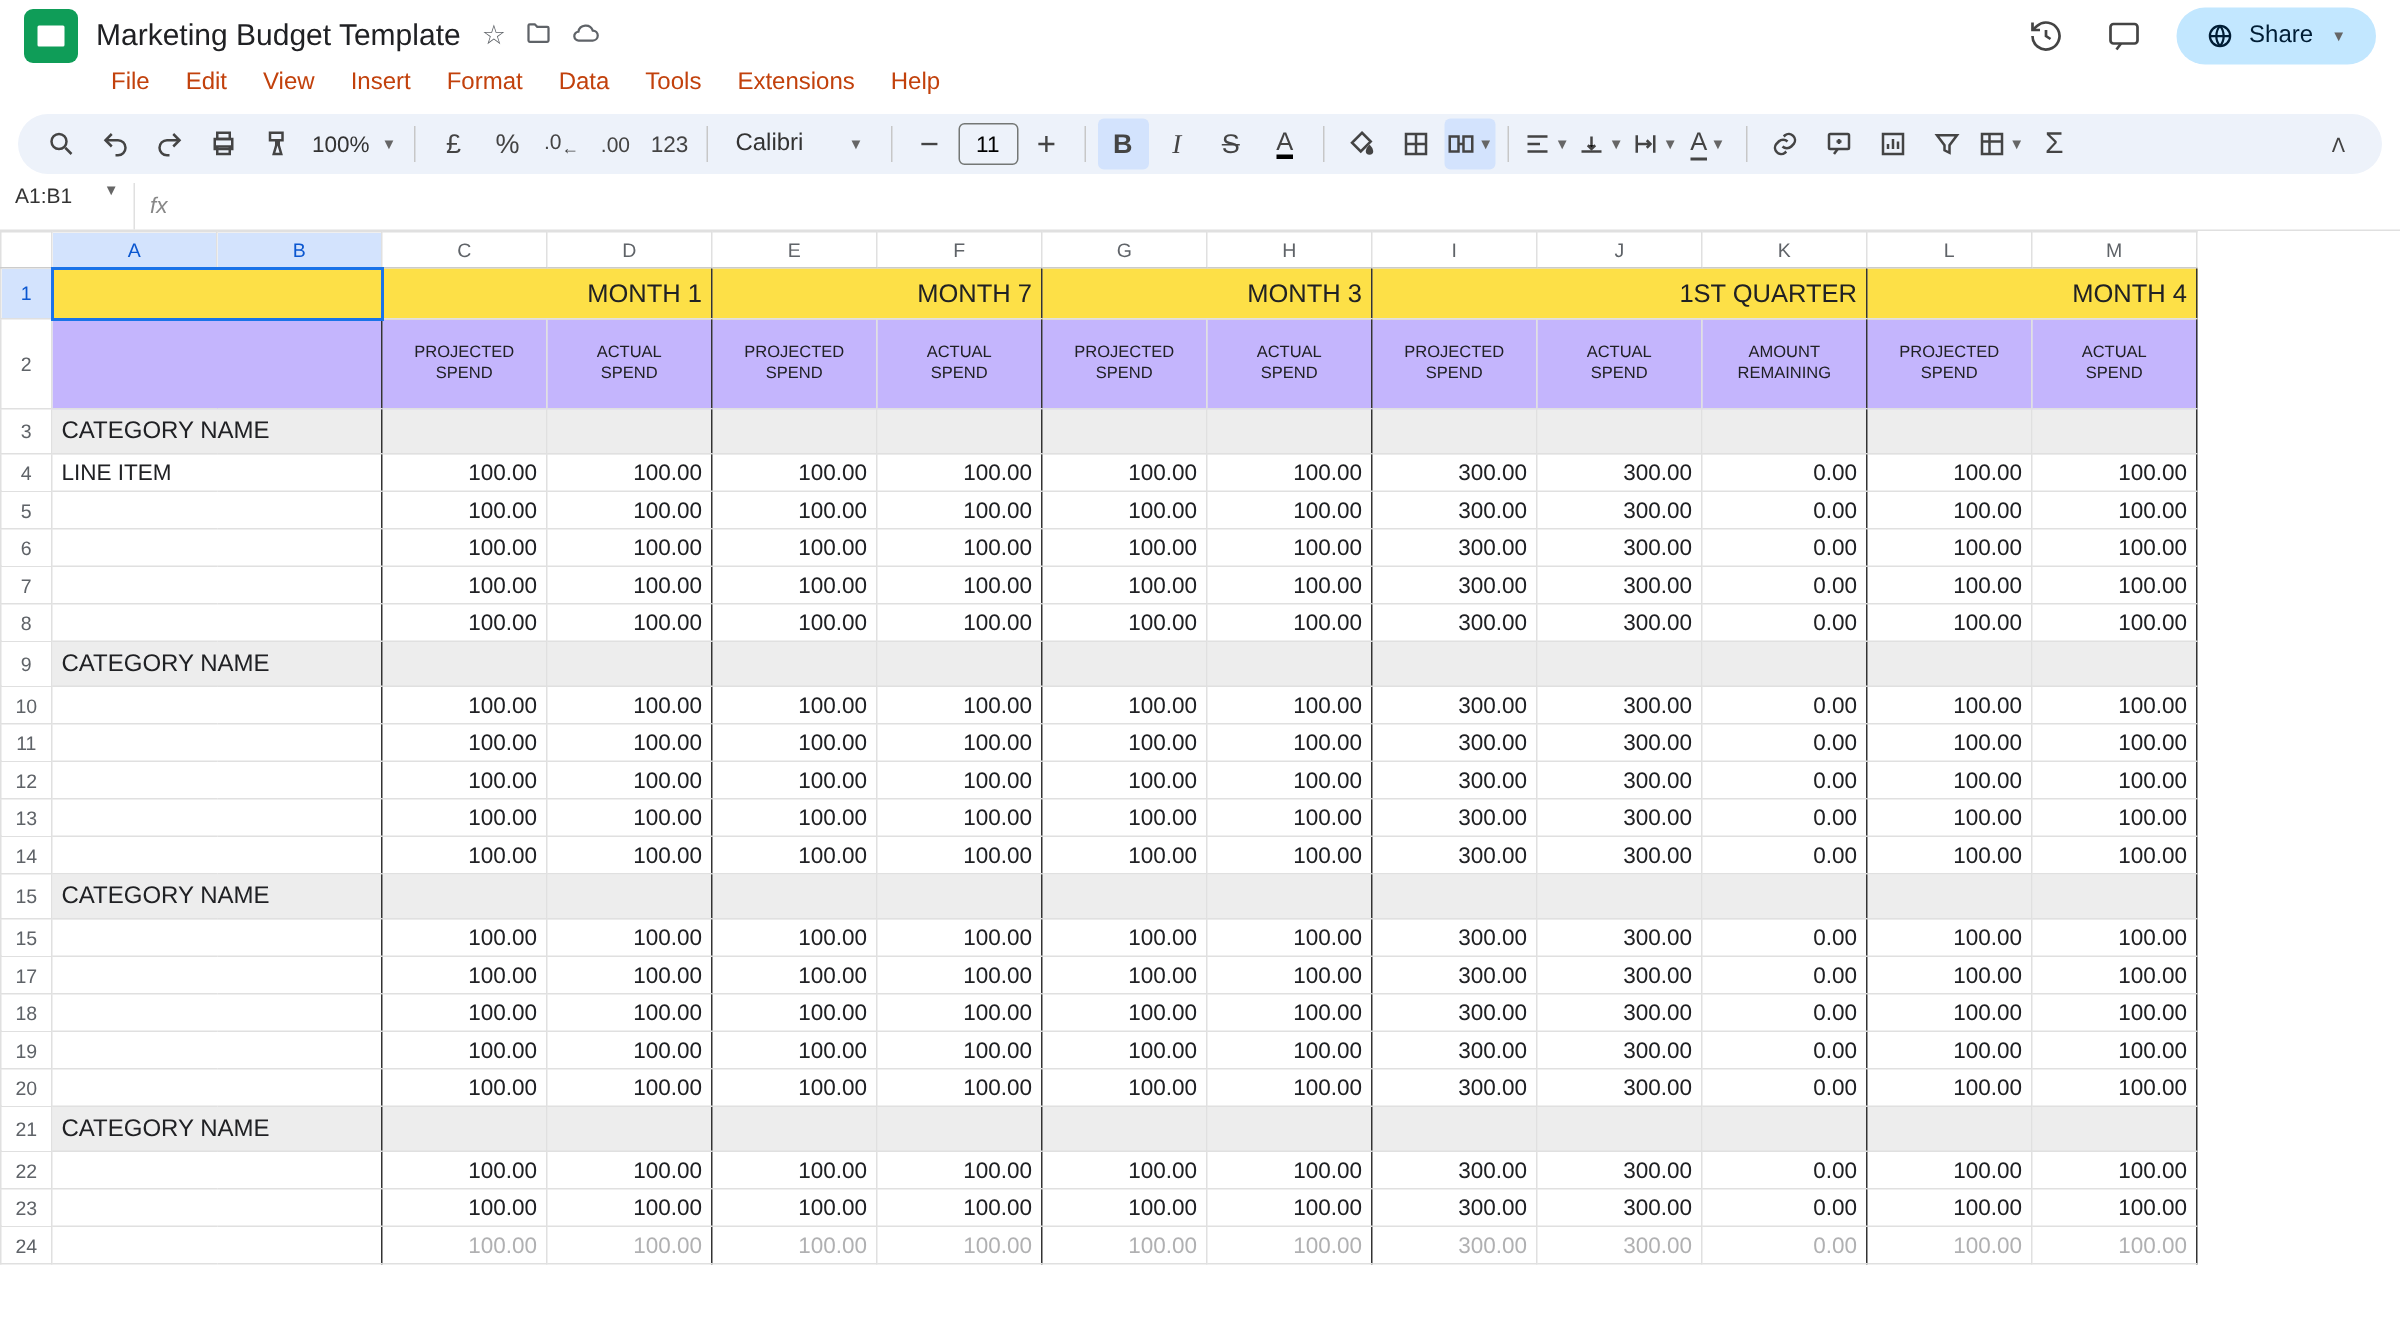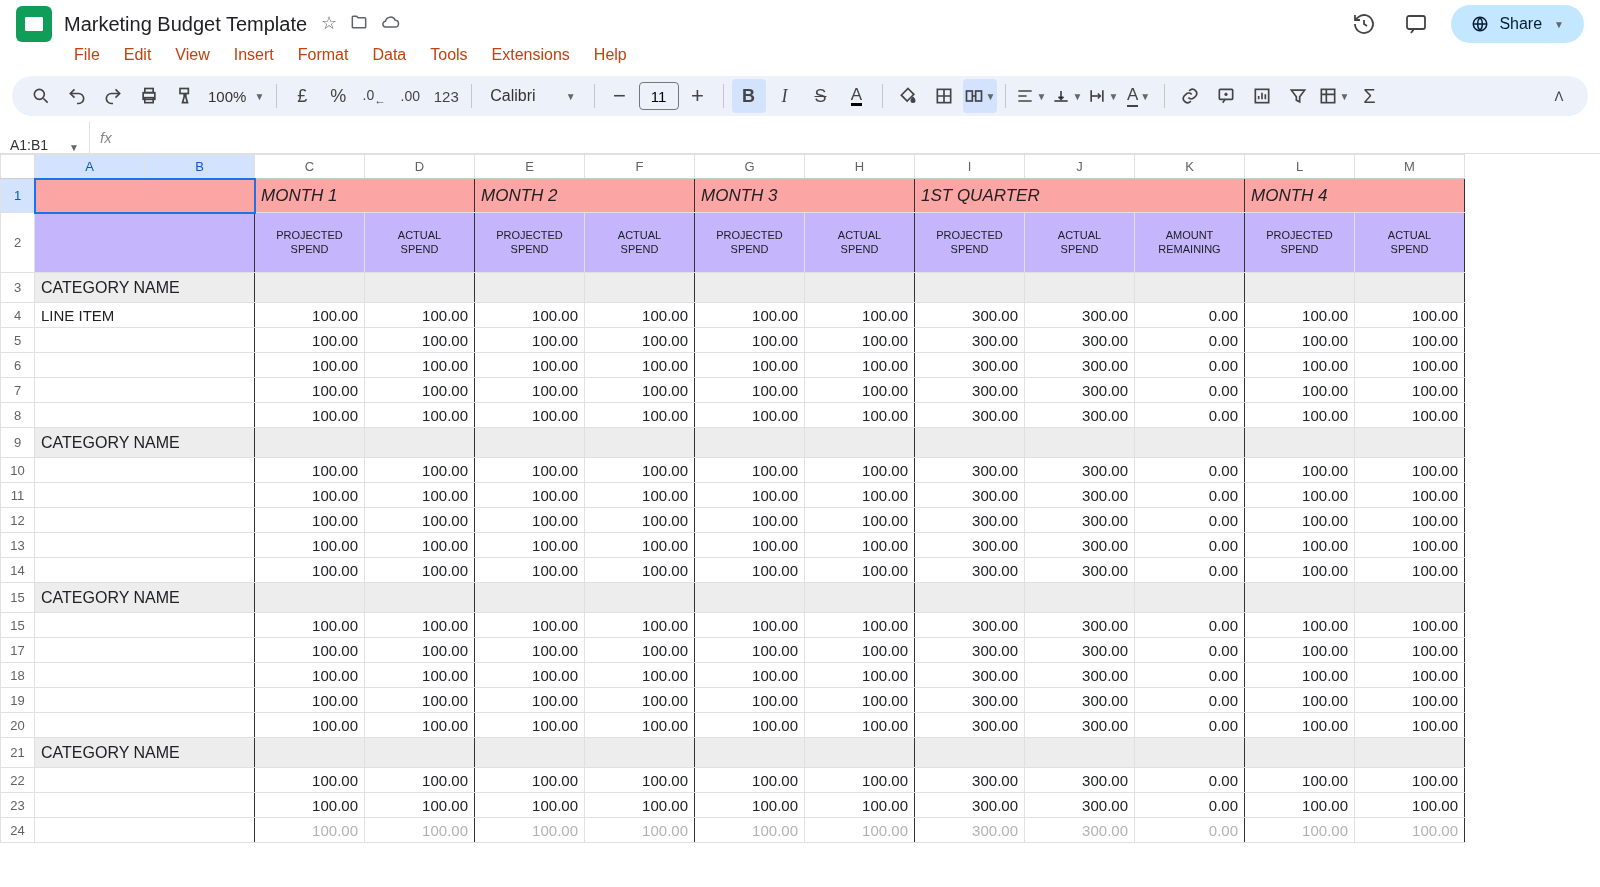--- a/index.html
+++ b/index.html
@@ -24,37 +24,37 @@
 .tool svg { width: 20px; height: 20px; }
 .tool.active { background: #d3e3fd; }
 .tsep { width: 1px; height: 24px; background: #c7c7c7; margin: 0 6px; }
 .zoom { display: flex; align-items: center; font-size: 15px; color: #333; padding: 0 4px; cursor: pointer; gap: 6px; }
 .font-box { display: flex; align-items: center; font-size: 16px; color: #333; padding: 0 10px; cursor: pointer; gap: 28px; border: none; }
 .size-box { border: 1px solid #747775; border-radius: 4px; width: 40px; height: 28px; display: flex; align-items: center; justify-content: center; font-size: 15px; }
 .chev { font-size: 10px; color: #666; margin-left: 2px; }
 .tool-right { margin-left: auto; }
 
 .namebox-row { display: flex; align-items: center; border-bottom: 1px solid #e0e0e0; height: 32px; margin-top: 6px; }
-.namebox { width: 90px; padding: 0 10px; font-size: 14px; color: #333; display: flex; align-items: flex-end; justify-content: space-between; border-right: 1px solid #e0e0e0; height: 100%; }
+.namebox { width: 90px; padding: 0 10px; font-size: 14px; color: #333; display: flex; align-items: flex-start; justify-content: space-between; border-right: 1px solid #e0e0e0; height: 100%; }
 .fx-label { padding: 0 10px; font-style: italic; color: #888; font-size: 15px; }
 
 .sheet-area { overflow: auto; height: calc(887px - 170px); }
 table.sheet { border-collapse: collapse; table-layout: fixed; }
 .sheet th, .sheet td { border: 1px solid #e0e0e0; font-size: 15px; color: #202124; height: 25px; padding: 0 6px; }
 .sheet .colhead { background: #fff; text-align: center; font-weight: 400; color: #5f6368; font-size: 13px; position: sticky; top: 0; height: 24px; }
 .sheet .rowhead { background: #fff; text-align: center; font-weight: 400; color: #5f6368; font-size: 13px; width: 34px; position: sticky; left: 0; }
 .sheet .corner { background: #fff; position: sticky; left: 0; top: 0; z-index: 2; }
 .col-ab { width: 110px; }
 .col-std { width: 110px; }
 
 .selected-colhead { background: #d3e3fd !important; color: #0b57d0 !important; }
 .selected-rowhead { background: #d3e3fd !important; color: #0b57d0 !important; }
 td.selected-cell { outline: 2px solid #1a73e8; outline-offset: -1px; background: #fff; }
 
-.h1row td { text-align: left; background: #fca5a5; font-size: 17px; height: 34px; font-style: italic; }
+.h1row td { text-align: right; background: #fde047; font-size: 17px; height: 34px; }
 .h2row td { text-align: center; background: #c4b5fd; font-size: 11px; height: 60px; line-height: 1.2; }
 .group-border-r { border-right: 1.5px solid #333 !important; }
 .group-border-top { border-top: 1.5px solid #333 !important; }
 
 .catrow td { background: #ededed; font-size: 16px; height: 30px; }
 .dataRow td { text-align: right; }
 .dataRow td.label { text-align: left; }
 .faded td { opacity: 0.35; }
 .colhead-row th { border-bottom: 1px solid #ccc; }
 </style>
@@ -307,21 +307,21 @@
           <th class="colhead  col-std">I</th>
           <th class="colhead  col-std">J</th>
           <th class="colhead  col-std">K</th>
           <th class="colhead  col-std">L</th>
           <th class="colhead  col-std">M</th>
         </tr>
         <tr class="h1row">
           <th class="rowhead selected-rowhead">1</th>
           <td colspan="2" class="selected-cell group-border-r"></td>
           <td colspan="2" class="group-border-top group-border-r">MONTH 1</td>
-          <td colspan="2" class="group-border-top group-border-r">MONTH 2</td>
+          <td colspan="2" class="group-border-top group-border-r">MONTH 7</td>
           <td colspan="2" class="group-border-top group-border-r">MONTH 3</td>
           <td colspan="3" class="group-border-top group-border-r">1ST QUARTER</td>
           <td colspan="2" class="group-border-top group-border-r">MONTH 4</td>
         </tr>
         <tr class="h2row">
           <th class="rowhead">2</th>
           <td colspan="2" class="group-border-r"></td>
           <td class="">PROJECTED<br>SPEND</td>
           <td class=" group-border-r">ACTUAL<br>SPEND</td>
           <td class="">PROJECTED<br>SPEND</td>

